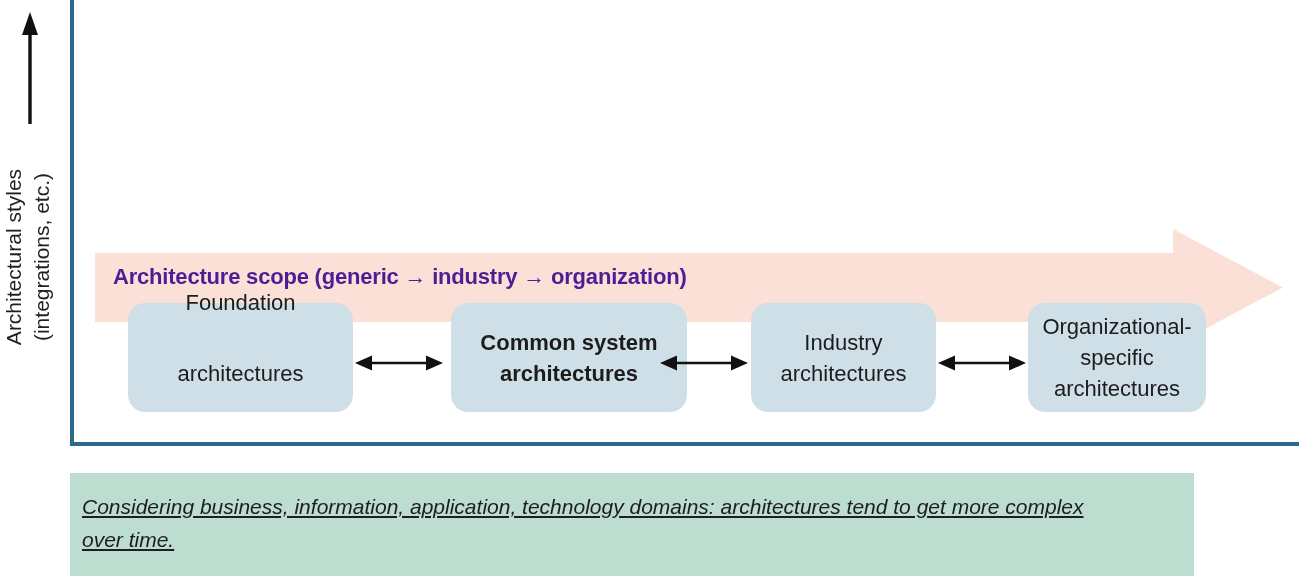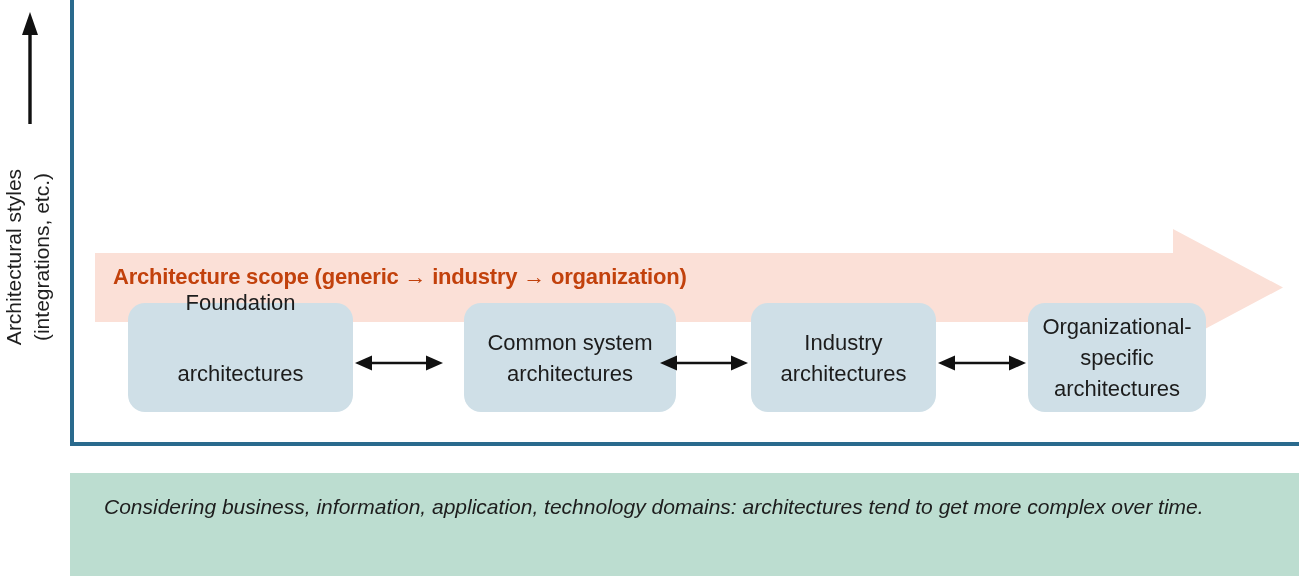--- a/index.html
+++ b/index.html
@@ -23,49 +23,50 @@
     position:absolute;left:-122px;top:229px;width:300px;height:56px;
     transform:rotate(-90deg);
     text-align:center;font-size:21px;line-height:28px;color:#1f1f1f;
   }
   .y-label span{display:block;}
 
   
   .scope-arrow-svg{position:absolute;left:95px;top:228px;}
   .scope-label{
     position:absolute;left:113px;top:264px;
-    font-size:22px;font-weight:bold;letter-spacing:-0.2px;color:#c2410c;
+    font-size:22px;font-weight:bold;letter-spacing:-0.2px;color:#4c1d95;
     white-space:nowrap;z-index:3;
   }
 
   
   .box{
     position:absolute;top:303px;height:109px;
     background:#cfdfe7;border-radius:17px;
     display:flex;flex-direction:column;justify-content:center;align-items:center;
     font-size:22px;line-height:31px;color:#1c1c1c;text-align:center;
     z-index:2;
   }
   .box span{display:block;}
   .box1{left:128px;width:225px;gap:40px;}
-  .box2{left:464px;width:212px;}
+  .box2{left:451px;width:236px;font-weight:bold;}
   .box3{left:751px;width:185px;text-align:center;}
   .box4{left:1028px;width:178px;}
 
   
   .dbl-arrow{position:absolute;top:354px;z-index:2;}
   .da1{left:355px;}
   .da2{left:660px;}
   .da3{left:938px;}
 
   
   .caption-banner{
-    position:absolute;left:70px;top:473px;width:1229px;height:103px;
+    position:absolute;left:70px;top:473px;width:1124px;height:103px;
     background:#bcddd0;box-sizing:border-box;
-    padding:17px 95px 0 34px;
+    padding:17px 95px 0 12px;
+    text-decoration:underline;
   }
   .caption-text{
     font-style:italic;font-size:21px;line-height:33px;color:#1d1d1d;
   }
 </style>
 </head>
 <body>
 
 <div class="stage">
 

